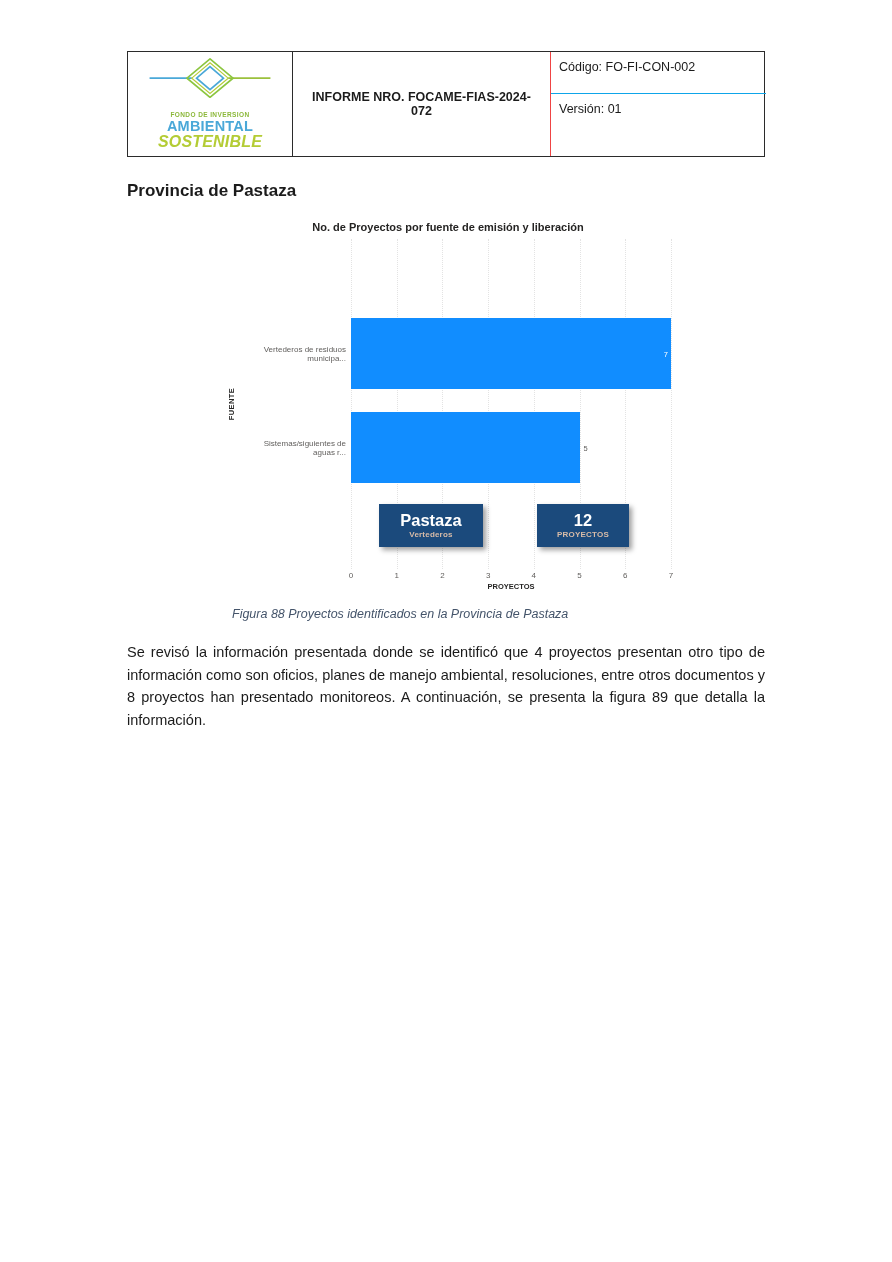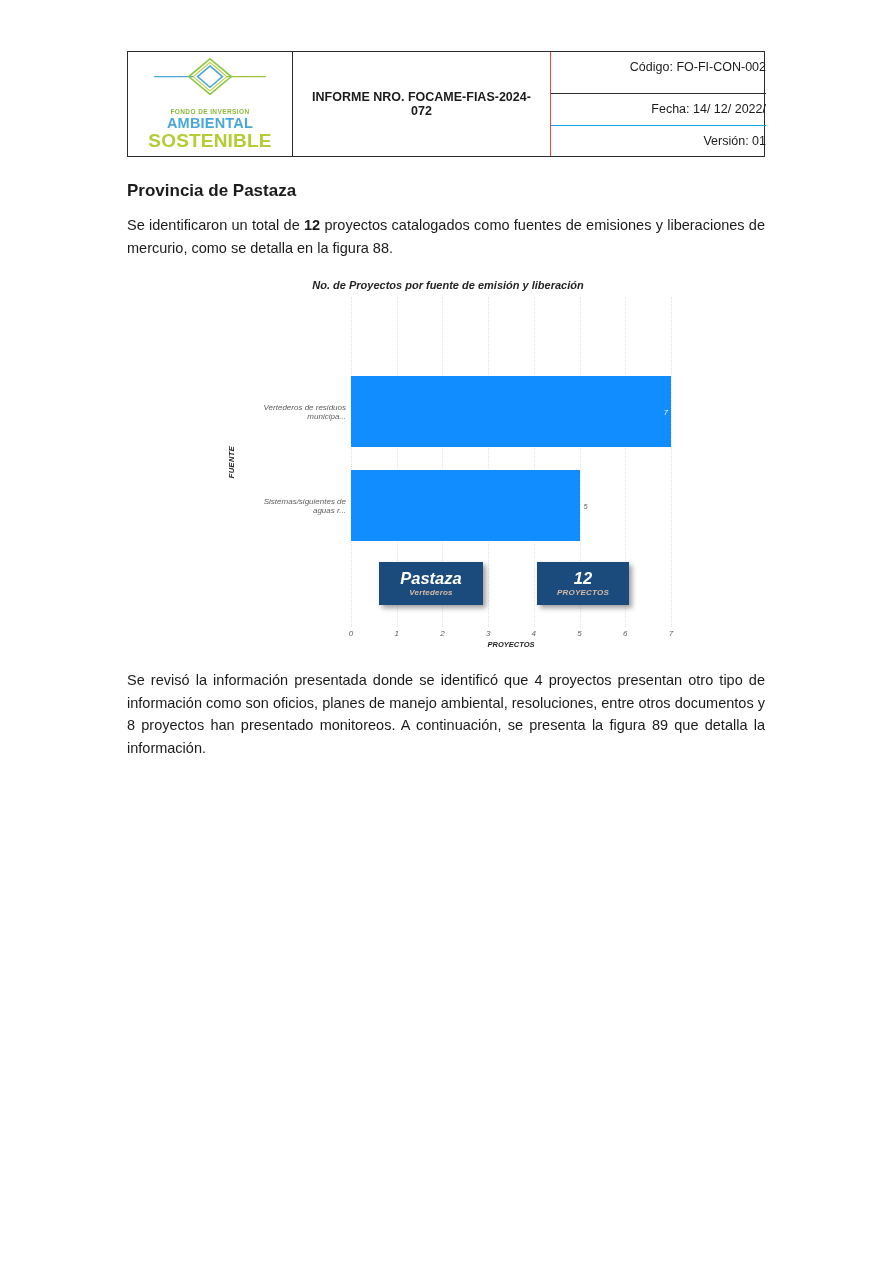--- a/index.html
+++ b/index.html
@@ -7,35 +7,35 @@
   body { font-family:"Liberation Sans", sans-serif; color:#1b1b1b; }
   .page { position:relative; width:892px; height:1262px; background:#fff; overflow:hidden; }
   .content { padding:51px 127px 0 127px; }
 
   
   .header-table { display:grid; grid-template-columns:165px 258px 215px; width:638px; border:1px solid #2b2b2b; }
   .logo-cell { border-right:1px solid #2b2b2b; display:flex; flex-direction:column; align-items:center; justify-content:center; padding:6px 0; height:104px; }
   .logo-text { text-align:center; line-height:1.02; margin-top:14px; }
   .logo-l1 { font-size:6.5px; font-weight:700; color:#8cb83a; letter-spacing:0.4px; }
   .logo-l2 { font-size:14.5px; font-weight:700; color:#4aa8d8; letter-spacing:0.2px; }
-  .logo-l3 { font-size:19px; font-weight:700; color:#b4cc35; letter-spacing:0.2px; }
+  .logo-l3 { font-size:16px; font-weight:700; color:#b4cc35; letter-spacing:0.2px;font-style:italic; }
   .title-cell { border-right:1px solid #ef4444; display:flex; align-items:center; justify-content:center; text-align:center; font-weight:700; font-size:12.5px; padding:0 10px; }
-  .meta-col { display:flex; flex-direction:column;text-align:right; }
+  .meta-col { display:flex; flex-direction:column; }
   .meta-row { padding:8px 0 0 8px; font-size:12.5px; }
   .meta-row-1 { height:41px; }
   .meta-row-2 { height:32px; border-top:1px solid #2b2b2b; }
   .meta-row-3 { height:31px; border-top:1px solid #0ea5e9; }
 
   
   .section-heading { font-size:17px; font-weight:700; margin-top:24px; }
   .para { font-size:14.5px; line-height:22.5px; text-align:justify; margin-top:13px; }
   .para b { font-weight:700; }
 
   
-  .chart { width:446px; margin:20px 0 12px 98px;font-style:italic; }
+  .chart { width:446px; margin:20px 0 12px 98px; }
   .chart-title { text-align:center; font-size:11px; font-weight:700; color:#252423; margin-bottom:6px; }
   .chart-grid { display:grid; grid-template-columns:16px 110px 320px; }
   .ylabel-col { position:relative; height:330px; }
   .ylabel { position:absolute; top:50%; left:2px; transform:translateY(-50%) rotate(180deg); writing-mode:vertical-rl; font-size:7.5px; font-weight:700; color:#252423; letter-spacing:0.4px; }
   .cat-col { position:relative; height:330px; }
   .cat-label { position:absolute; right:5px; left:16px; display:flex; align-items:center; justify-content:flex-end; text-align:right; font-size:8px; color:#605e5c; }
   .cat-0 { top:79px; height:71px; }
   .cat-1 { top:173px; height:71px; }
   .plot { position:relative; height:330px; }
   .gridline { position:absolute; top:0; bottom:0; width:0; border-left:1px dotted #e3e3e3; }
@@ -76,29 +76,27 @@
         </svg>
         <div class="logo-text">
           <div class="logo-l1">FONDO DE INVERSION</div>
           <div class="logo-l2">AMBIENTAL</div>
           <div class="logo-l3">SOSTENIBLE</div>
         </div>
       </div>
       <div class="title-cell">INFORME NRO. FOCAME-FIAS-2024-072</div>
       <div class="meta-col">
         <div class="meta-row meta-row-1">Código: FO-FI-CON-002</div>
-        <div class="meta-row meta-row-2">Fecha: 14/ 12/ 2022/</div>
         <div class="meta-row meta-row-3">Versión: 01</div>
       </div>
     </div>
 
     <div class="section-heading">Provincia de Pastaza</div>
 
 
-    <p class="para"><span>Se identificaron un total de </span><b>12</b><span> proyectos catalogados como fuentes de emisiones y liberaciones de mercurio, como se detalla en la figura 88.</span></p>
 
     <div class="chart">
       <div class="chart-title">No. de Proyectos por fuente de emisión y liberación</div>
 
       <div class="chart-grid">
         <div class="ylabel-col">
           <div class="ylabel">FUENTE</div>
         </div>
         <div class="cat-col">
           <div class="cat-label cat-0">Vertederos de residuos municipa...</div>
@@ -144,17 +142,18 @@
             <span class="xtick" style="left: 71.4286%;">5</span>
             <span class="xtick" style="left: 85.7143%;">6</span>
             <span class="xtick" style="left: 100%;">7</span>
           </div>
       </div>
       <div class="xaxis-row">
         <div class="xlabel">PROYECTOS</div>
       </div>
     </div>
 
+    <div class="fig-caption">Figura 88 Proyectos identificados en la Provincia de Pastaza</div>
 
     <p class="para para-last">Se revisó la información presentada donde se identificó que 4 proyectos presentan otro tipo de información como son oficios, planes de manejo ambiental, resoluciones, entre otros documentos y 8 proyectos han presentado monitoreos. A continuación, se presenta la figura 89 que detalla la información.</p>
 
   </div>
 </div>
 
 </body></html>

